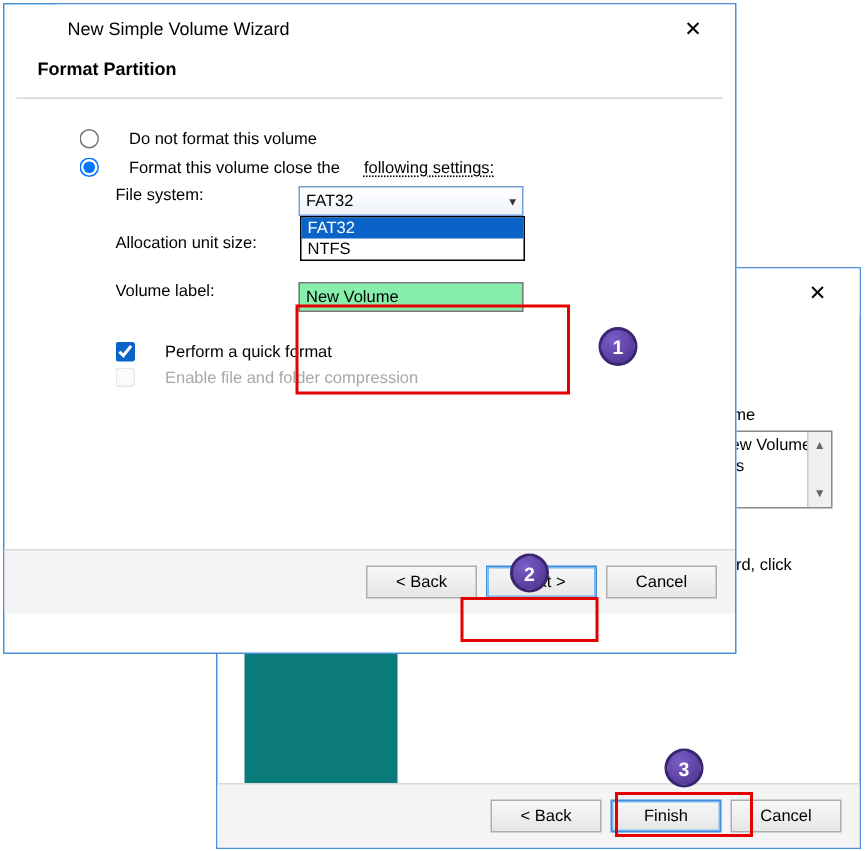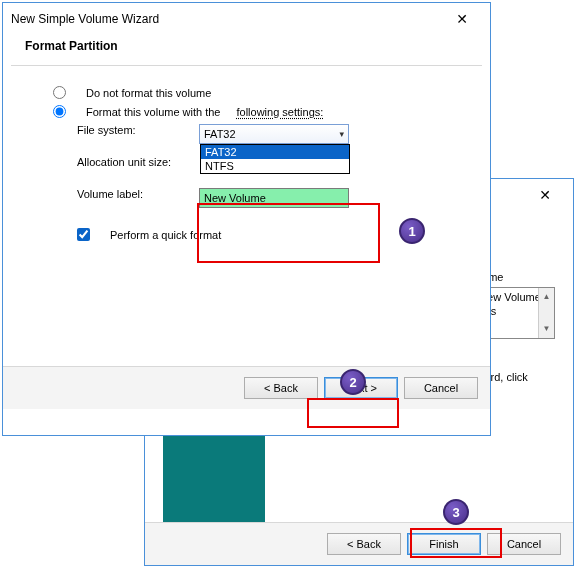--- a/index.html
+++ b/index.html
@@ -12,20 +12,21 @@
   }
 
   .titlebar {
     height: 32px;
     display: flex;
     align-items: center;
     padding: 0 8px;
     font-size: 12px;
     color: #000;
     background: #fff;
+    margin-left: 34px;
   }
   .titlebar .spacer { flex: 1; }
   .close-x { width: 40px; text-align: center; font-size: 14px; color: #000; cursor: default; font-family: Arial, sans-serif; }
 
   .header-block { padding: 4px 22px 10px 22px; }
   .header-title { font-weight: 700; font-size: 12px; color: #000; margin-bottom: 2px; }
   .header-sub { font-size: 11px; color: #000; padding-left: 14px; }
 
   .sep { height: 1px; background: #d8d8d8; margin: 0 8px 0 8px; }
 
@@ -151,21 +152,21 @@
 
   <div class="body">
 
     <label class="radio-row">
       <input type="radio" name="fmt" style="">
       <span>Do not format this volume</span>
     </label>
 
     <label class="radio-row">
       <input type="radio" name="fmt" checked="" style="">
-      <span>Format this volume with the </span>
+      <span>Format this volume close the </span>
       <span class="settings-label">following settings:</span>
     </label>
 
     <div class="form-area">
       <div class="form-row">
         <span class="lbl">File system:</span>
         <div class="select-box">
           <span>FAT32</span>
           <span class="chev">▾</span>
           <div class="dropdown-list">
@@ -182,20 +183,24 @@
       <div class="form-row">
         <span class="lbl">Volume label:</span>
         <input class="text-input" value="New Volume" style="">
       </div>
     </div>
 
     <label class="check-row" style="margin-top:12px;">
       <input type="checkbox" checked="" style="">
       <span>Perform a quick format</span>
     </label>
+    <label class="check-row disabled">
+      <input type="checkbox" disabled="" style="">
+      <span>Enable file and folder compression</span>
+    </label>
   </div>
 
   <div class="button-bar">
     <div class="btn">&lt; Back</div>
     <div class="btn default">Next &gt;</div>
     <div class="btn">Cancel</div>
   </div>
 </div>
 
 <div class="red-outline" style="left:197px; top:203px; width:183px; height:60px;"></div>

